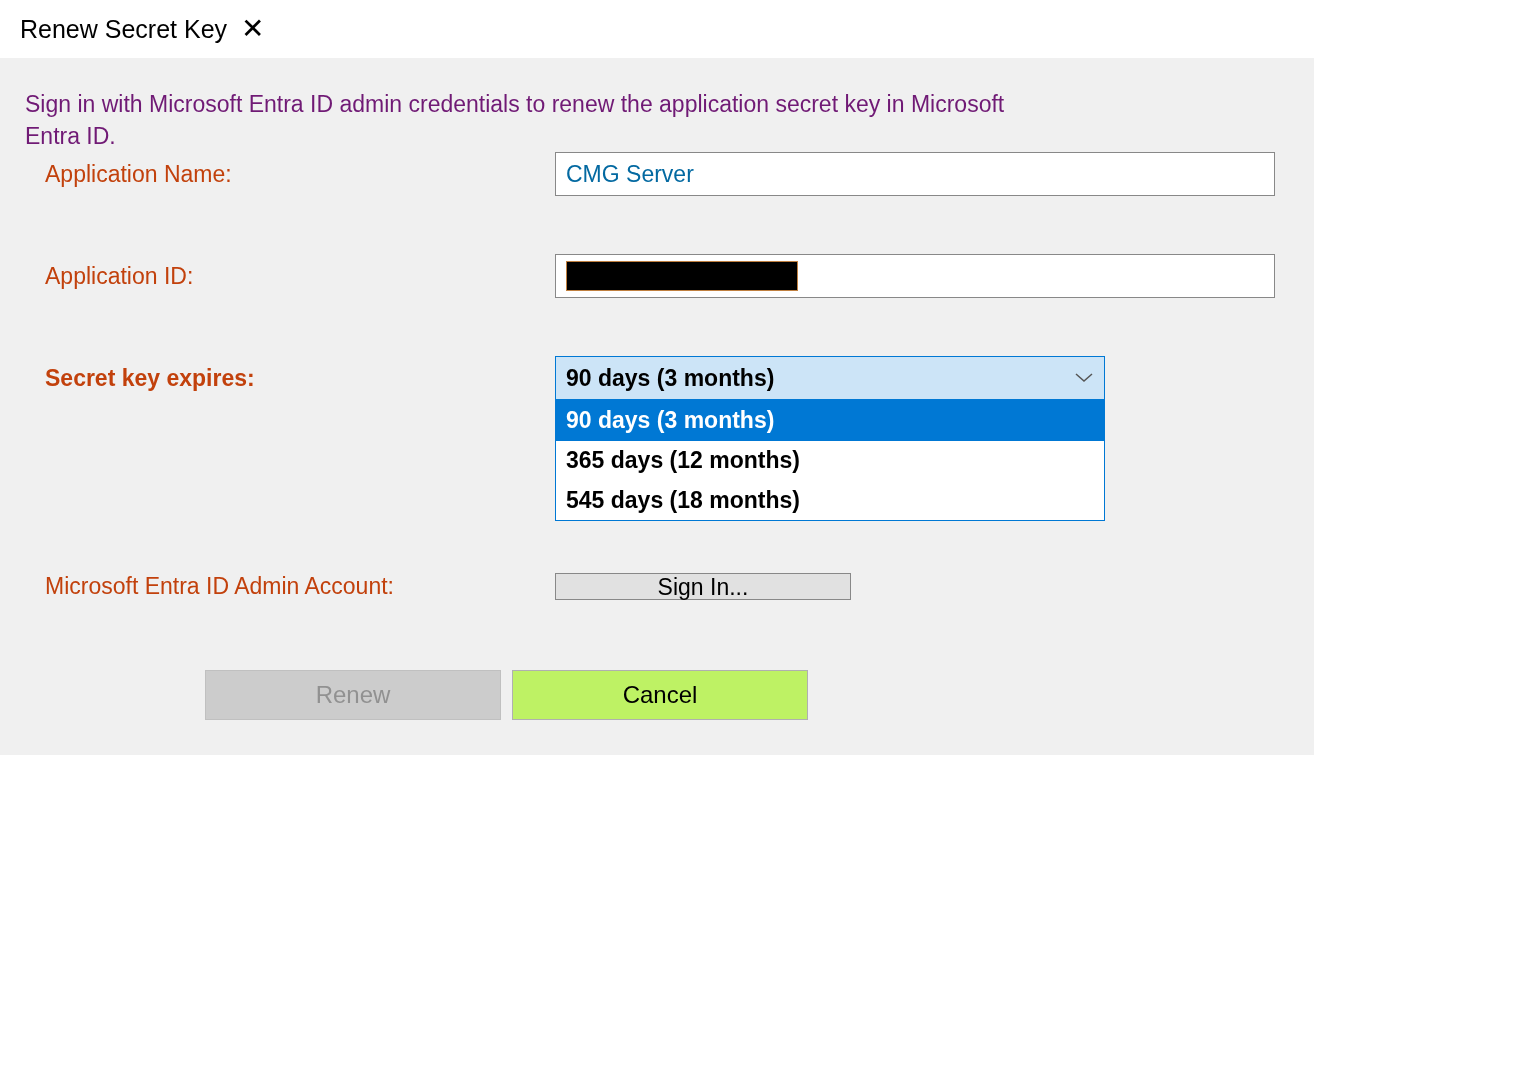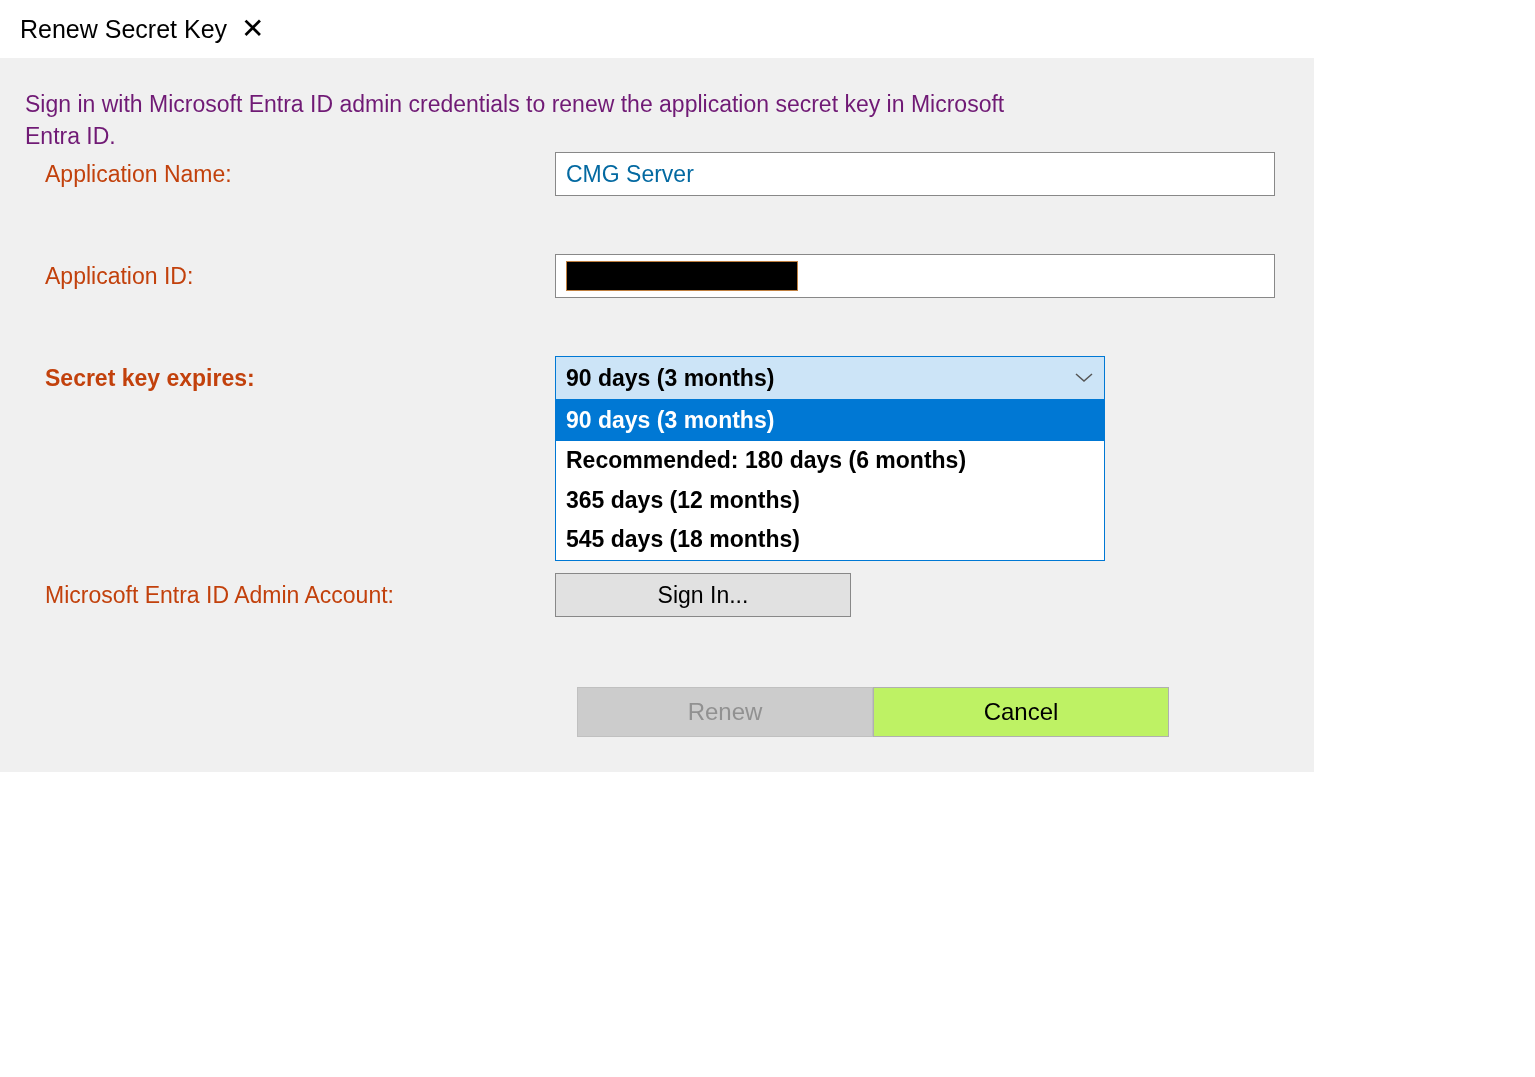--- a/index.html
+++ b/index.html
@@ -125,32 +125,33 @@
     }
     .tenant-field {
       flex: 1;
       height: 44px;
       border: 1px solid #888;
       background: #f0f0f0;
       max-width: 720px;
     }
     .signin-btn {
       width: 296px;
-      height: 44px;
+      height: 27px;
       border: 1px solid #888;
       background: #e1e1e1;
       font-size: 23px;
       color: #000;
       cursor: pointer;
       font-family: inherit;
     }
     .button-row {
       display: flex;
-      justify-content: flex-end;
+      justify-content: flex-start;
       padding: 40px 120px 0 180px;
+      gap: 11px;
     }
     .big-btn {
       width: 296px;
       height: 50px;
       border: 1px solid #b0b0b0;
       background: #bef264;
       font-size: 24px;
       font-family: inherit;
       cursor: pointer;
     }
@@ -199,21 +200,20 @@
         <div class="combobox">
           <span>90 days (3 months)</span>
         </div>
         <span class="chev">
           <svg width="18" height="10" viewBox="0 0 18 10">
               <path d="M1 1 L9 8 L17 1" stroke="#555" stroke-width="1.5" fill="none"></path>
             </svg>
         </span>
         <div class="dropdown">
           <div class="dropdown-item selected">90 days (3 months)</div>
-          <div class="dropdown-item">Recommended: 180 days (6 months)</div>
           <div class="dropdown-item">365 days (12 months)</div>
           <div class="dropdown-item">545 days (18 months)</div>
         </div>
       </div>
     </div>
 
     <div style="height:115px"></div>
 
 
     <div class="form-row tight">

